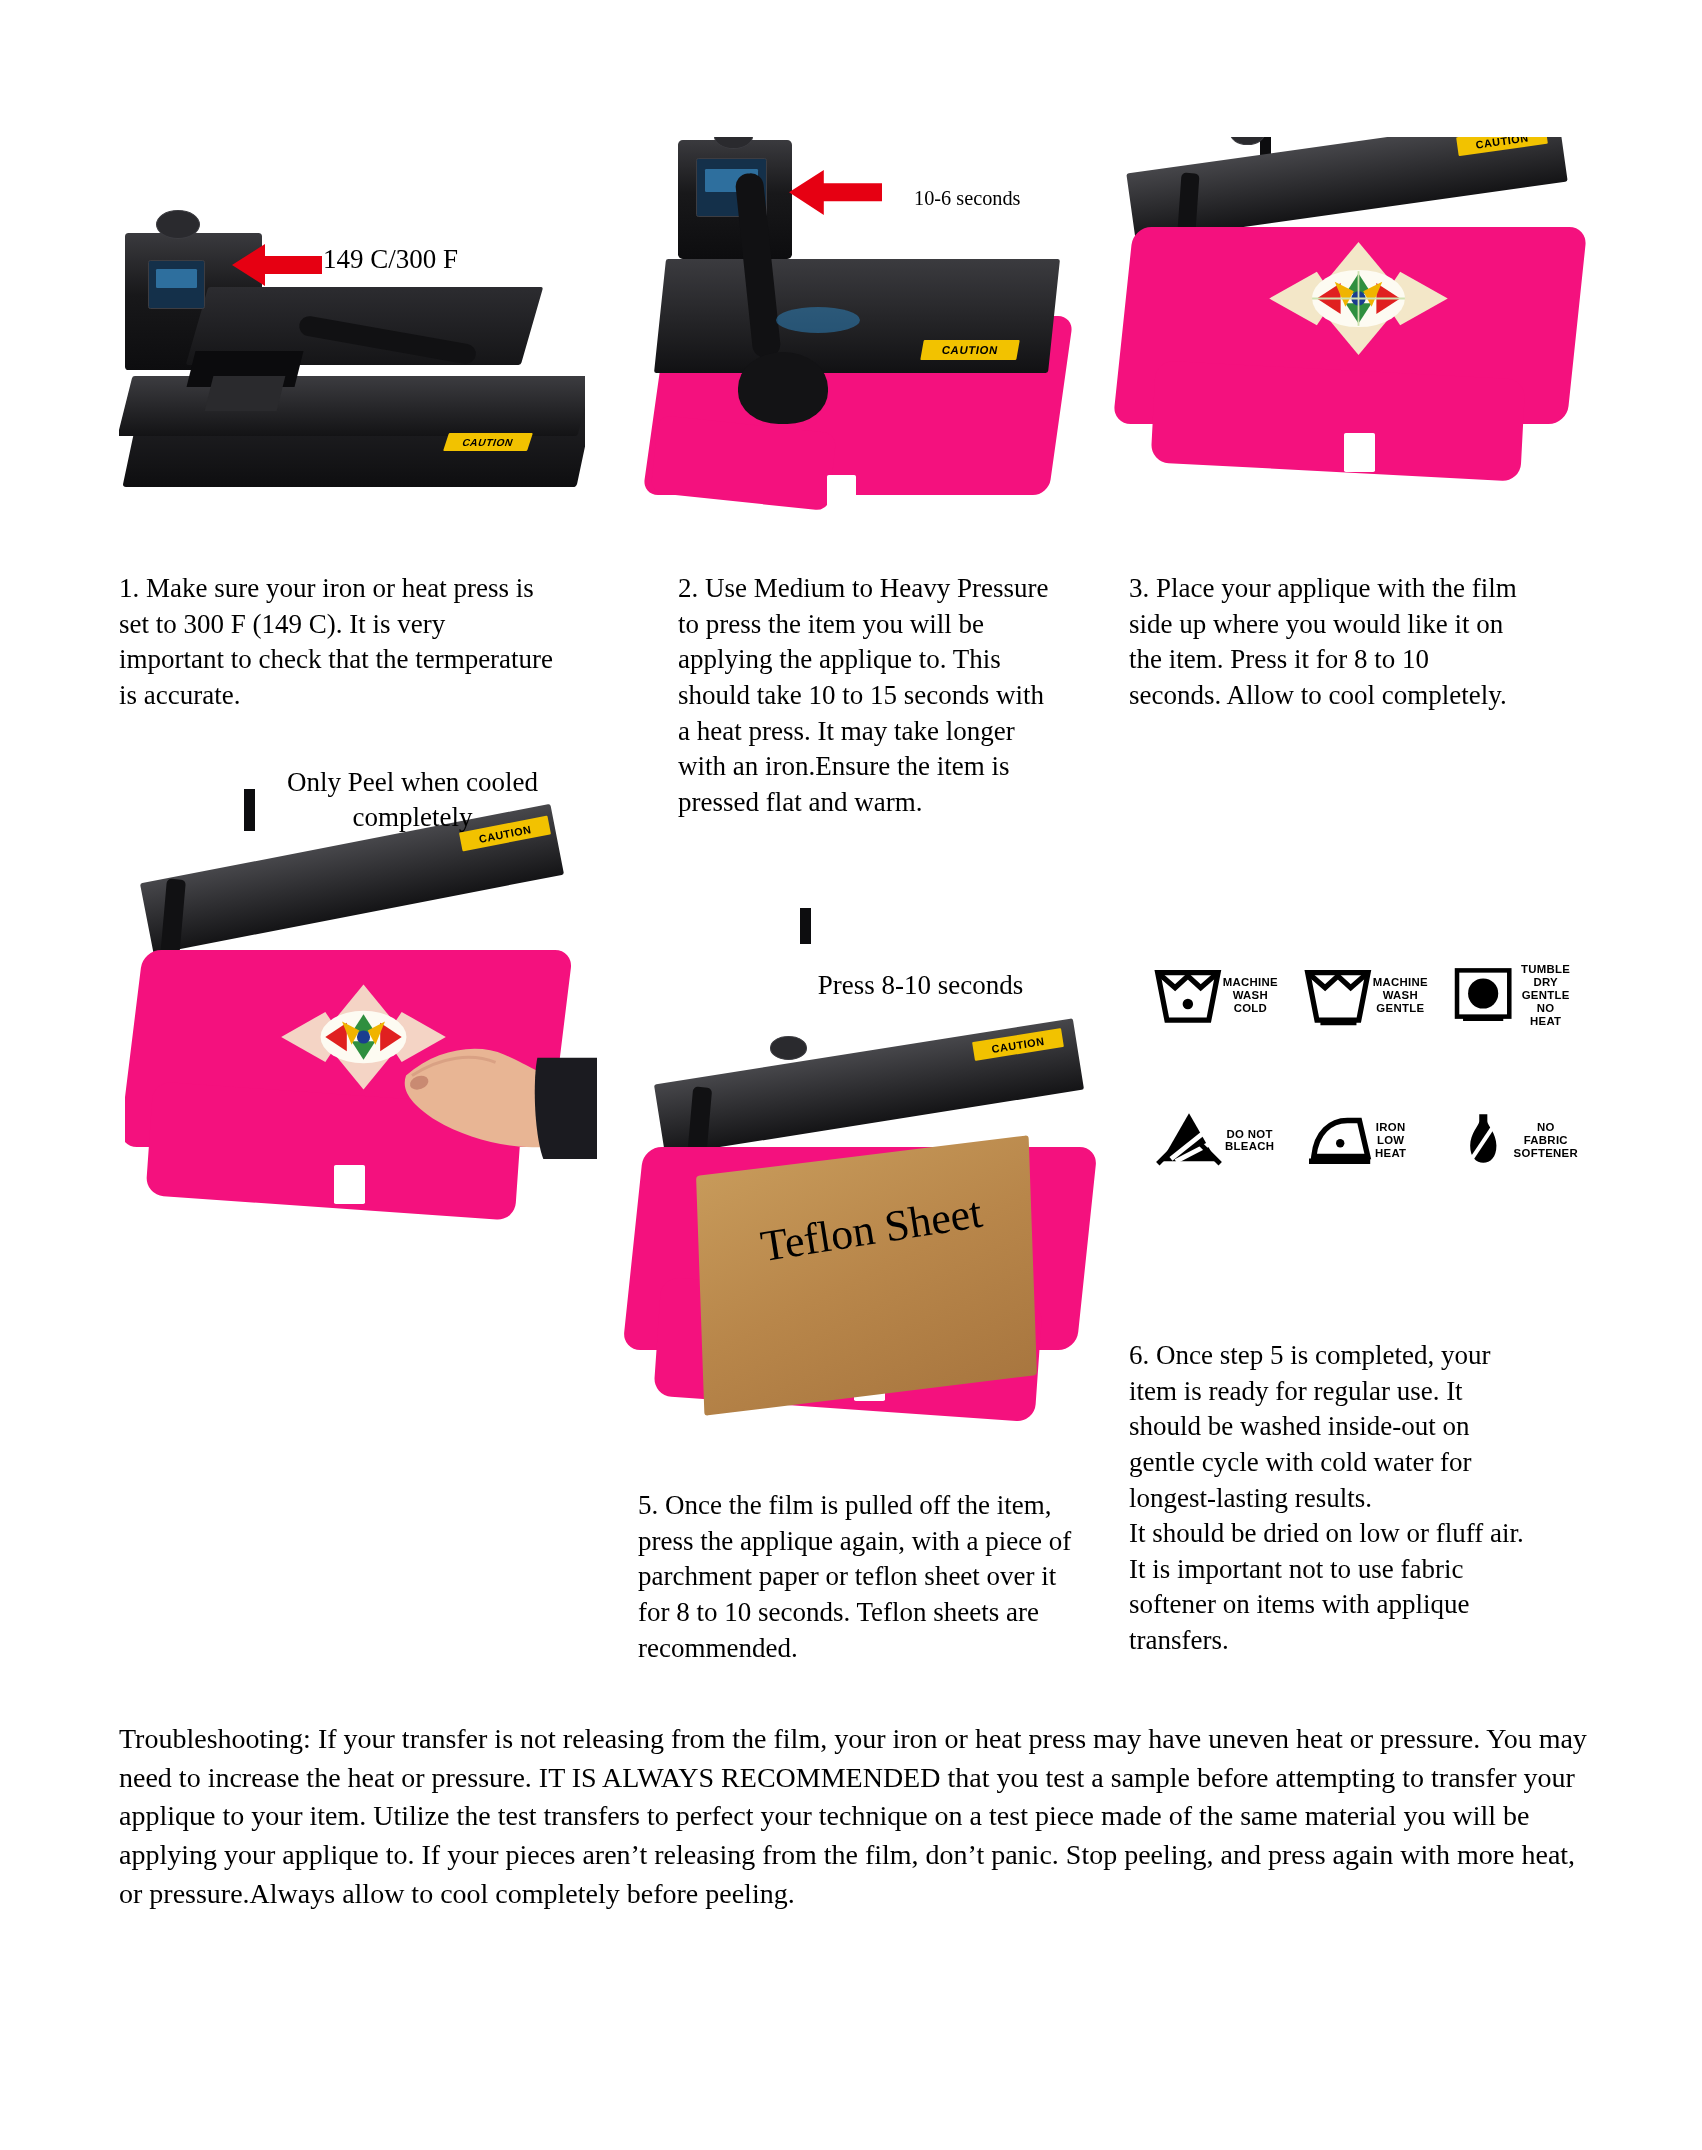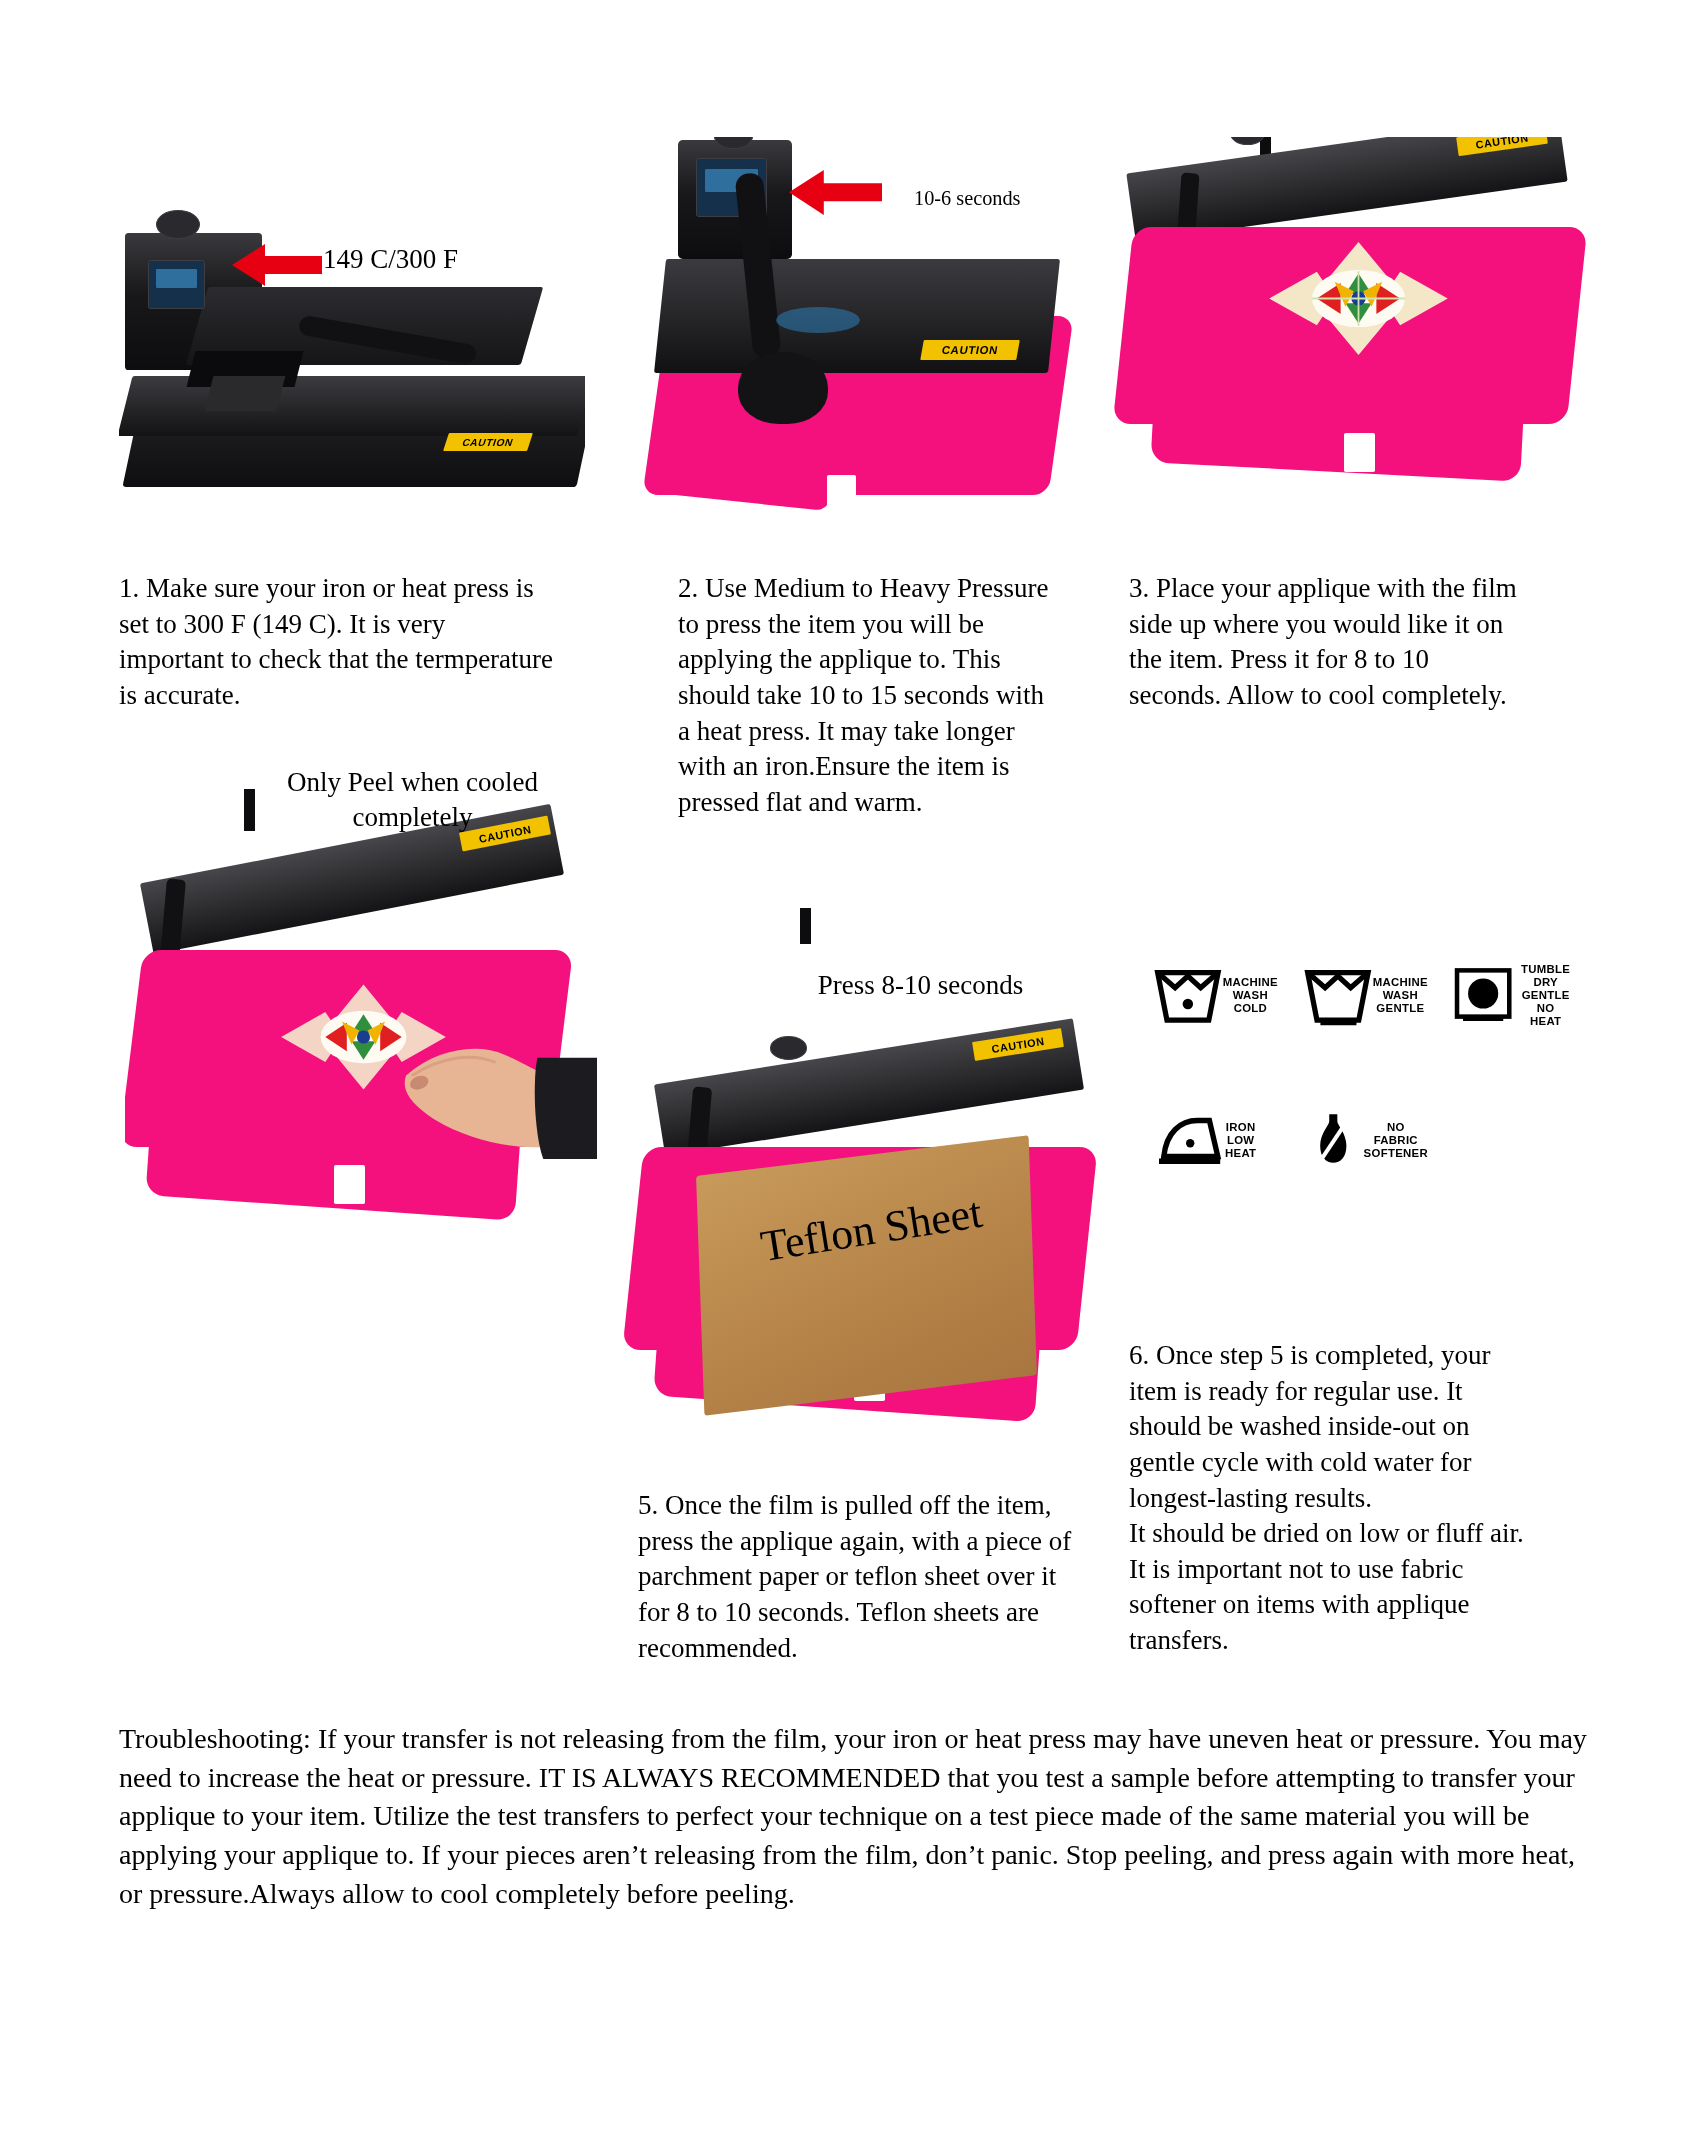--- a/index.html
+++ b/index.html
@@ -365,20 +365,35 @@
       <svg width="72" height="65" viewBox="0 0 120 108">
         <rect x="8" y="8" width="104" height="92" fill="none" stroke="#000" stroke-width="9"></rect>
         <circle cx="60" cy="54" r="30" fill="#000"></circle>
         <line x1="20" y1="104" x2="100" y2="104" stroke="#000" stroke-width="9"></line>
       </svg>
       <div class="care-label">TUMBLE DRY
 GENTLE NO
 HEAT</div>
     </div>
 
+    <div class="care-cell">
+      <svg width="72" height="65" viewBox="0 0 120 108">
+        <polygon points="60,12 106,92 14,92" fill="#000"></polygon>
+        <g stroke="#fff" stroke-width="8">
+          <line x1="30" y1="88" x2="90" y2="40"></line>
+          <line x1="38" y1="92" x2="96" y2="62"></line>
+        </g>
+        <g stroke="#000" stroke-width="8">
+          <line x1="8" y1="96" x2="44" y2="60"></line>
+          <line x1="112" y1="96" x2="76" y2="60"></line>
+        </g>
+      </svg>
+      <div class="care-label">DO NOT
+BLEACH</div>
+    </div>
 
     <div class="care-cell">
       <svg width="72" height="65" viewBox="0 0 120 108">
         <path d="M18,84 C22,44 46,24 74,24 L94,24 L108,84 Z" fill="none" stroke="#000" stroke-width="9"></path>
         <line x1="10" y1="92" x2="112" y2="92" stroke="#000" stroke-width="9"></line>
         <circle cx="62" cy="62" r="7" fill="#000"></circle>
       </svg>
       <div class="care-label">IRON
 LOW
 HEAT</div>

